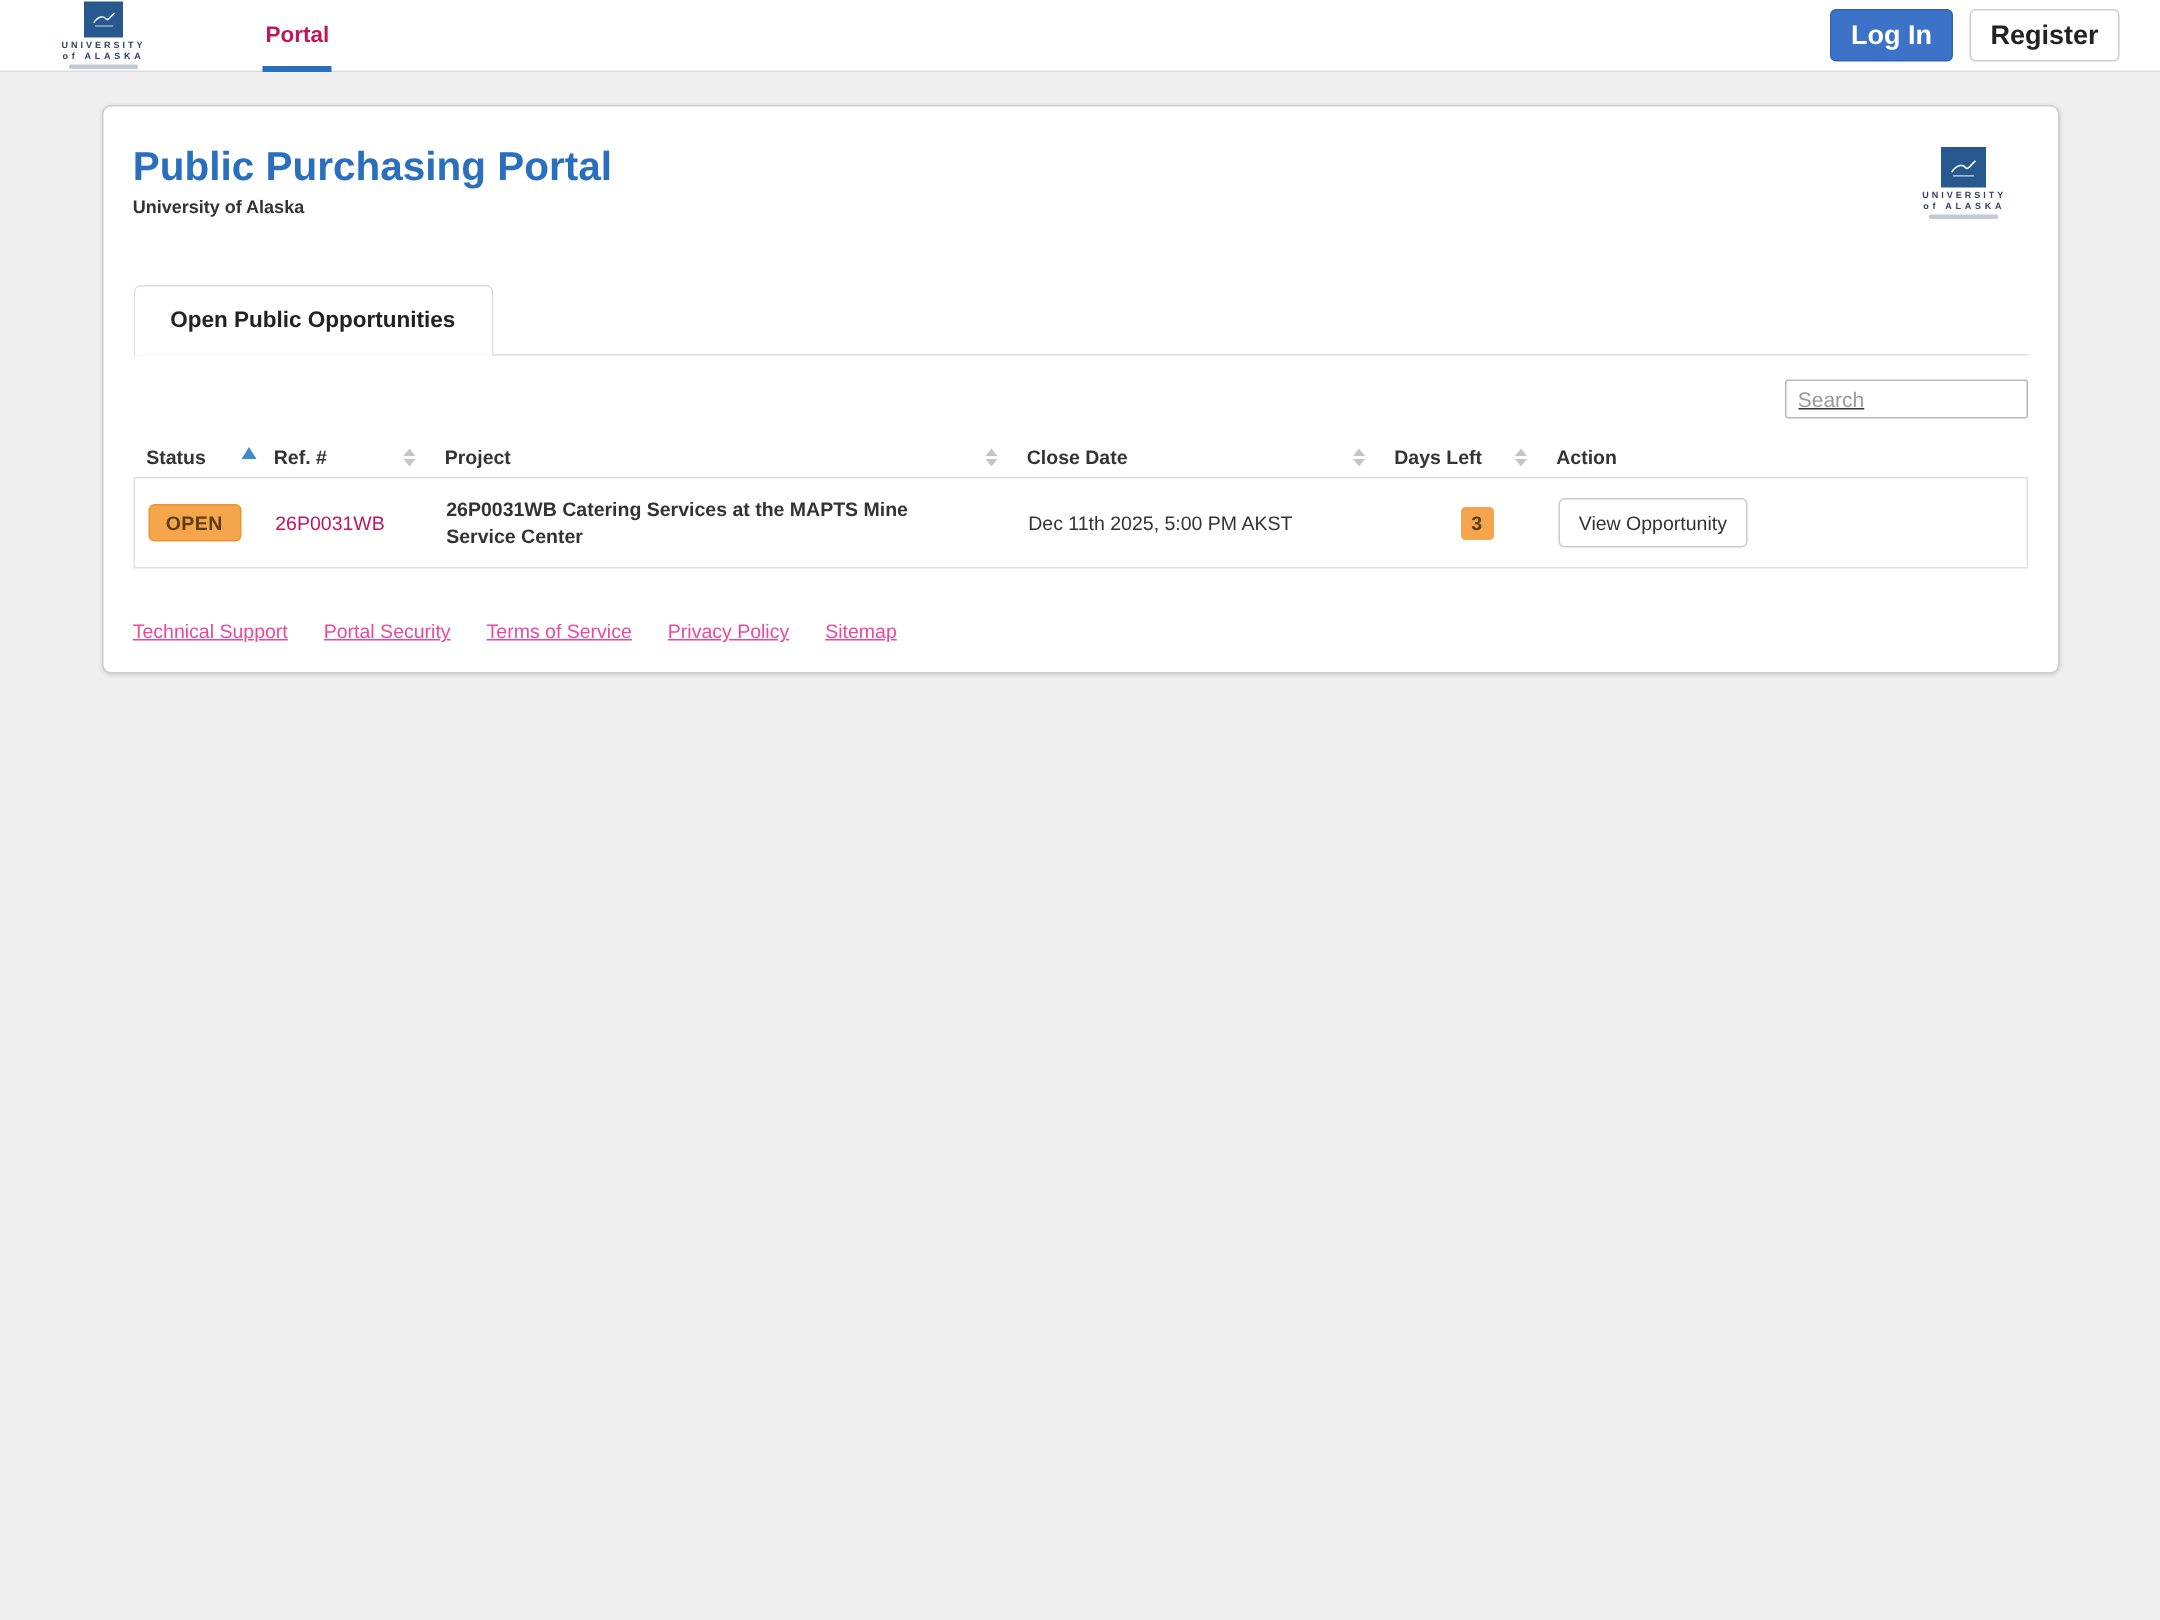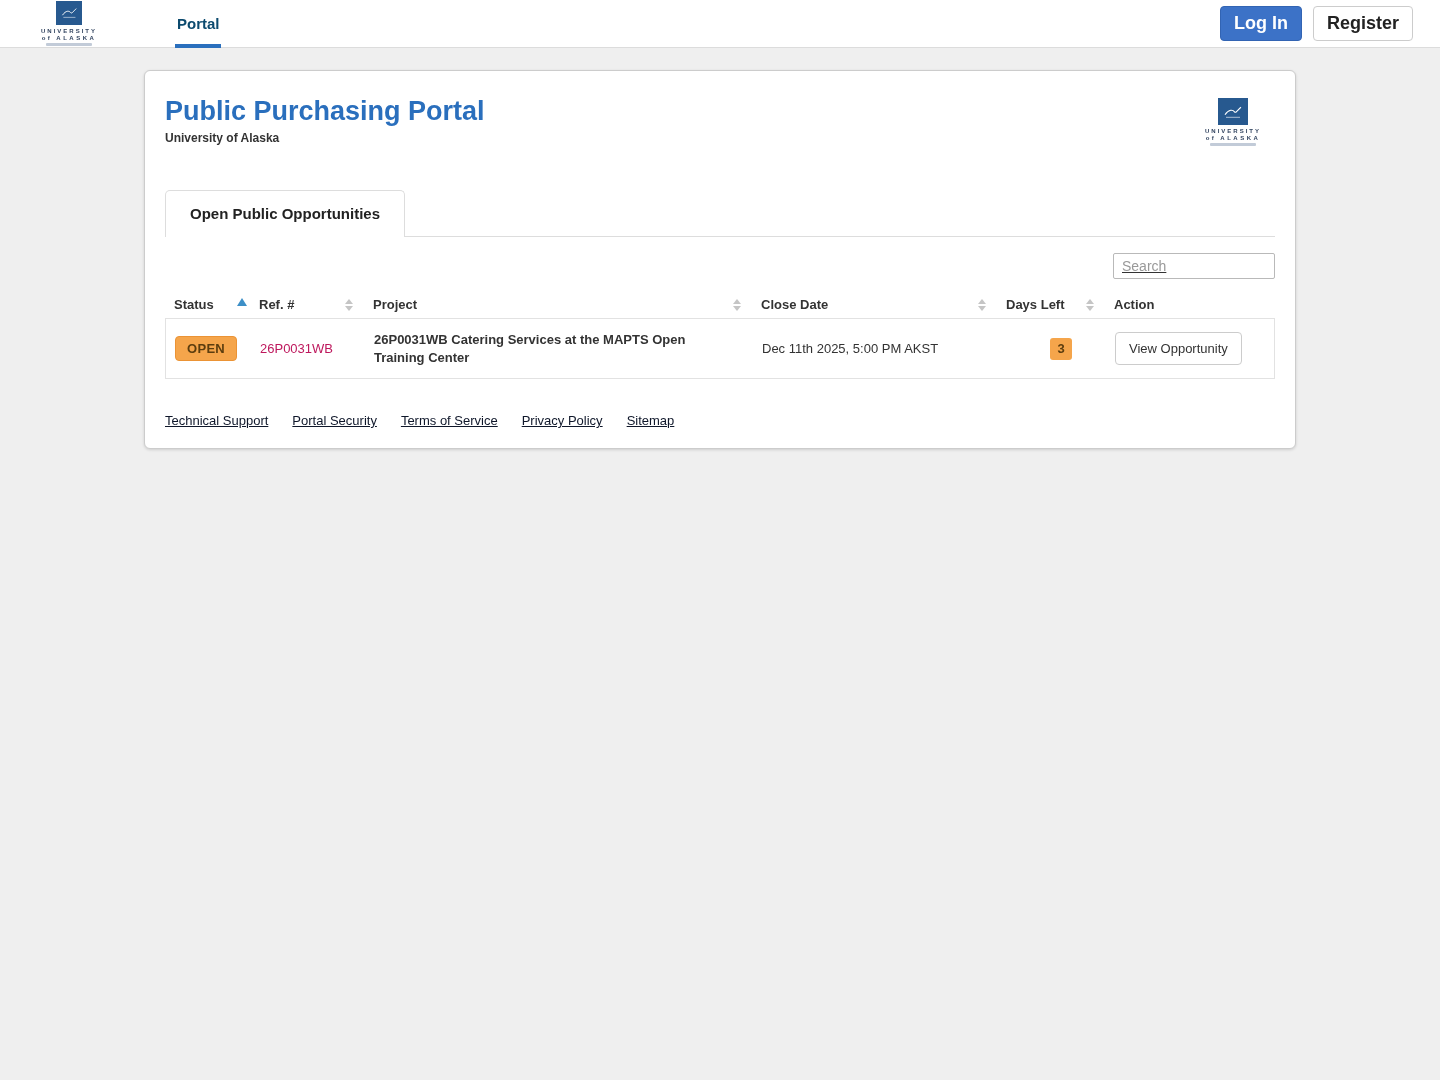--- a/index.html
+++ b/index.html
@@ -44,38 +44,38 @@
     margin-top: 2px;
     width: 46px; height: 3px;
     background: #8fa0b8; opacity: .55; border-radius: 1px;
   }
 
   .nav-item {
     margin-left: 80px;
     height: 48px;
     display: flex; align-items: center;
     position: relative;
-    color: #0c4a6e; font-weight: 700; font-size: 15px;
+    color: #be185d; font-weight: 700; font-size: 15px;
     cursor: pointer;
   }
   .nav-underline {
     position: absolute; bottom: 0; left: 50%;
     transform: translateX(-50%);
     width: 46px; height: 4px;
     background: #2a6fbd;
   }
 
   .topbar-actions { margin-left: auto; display: flex; gap: 11px; align-items: center; }
   .btn { border-radius: 4px; font-size: 18px; font-weight: 700; padding: 6px 13px; cursor: pointer; font-family: inherit; }
   .btn-login { background: #3c72c7; border: 1px solid #3264b3; color: #fff; }
   .btn-register { background: #fff; border: 1px solid #ccc; color: #222; }
 
   
   .card {
-    width: 1152px;
+    width: 1305px;
     margin: 22px auto 0;
     background: #fff;
     border: 1px solid #ccc;
     border-radius: 6px;
     box-shadow: 0 1px 3px rgba(0,0,0,.14);
     padding: 25px 20px 20px;
   }
 
   .card-head { display: flex; justify-content: space-between; align-items: flex-start; }
   .page-title { margin: 0; font-size: 27px; font-weight: 700; color: #2a6fbd; }
@@ -166,21 +166,21 @@
     border: 1px solid #ccc;
     border-radius: 4px;
     padding: 8px 13px;
     font-size: 13px; color: #333;
     cursor: pointer;
     font-family: inherit;
   }
 
   
   .card-footer { margin-top: 34px; display: flex; gap: 24px; }
-  .card-footer a { color: #0f172a; font-size: 13px; text-decoration: underline; cursor: pointer; }
+  .card-footer a { color: #ec4899; font-size: 13px; text-decoration: underline; cursor: pointer; }
 </style>
 </head>
 <body>
 
 <header class="topbar">
   <div class="brand">
     <div class="ua-logo">
       <div class="ua-logo-square">
         <svg viewBox="0 0 24 20">
           <path d="M4 13 C8 7, 12 8, 13.5 10 C15 12, 17.5 7, 20 5.5" stroke="#ffffff" stroke-width="1.1" fill="none"></path>
@@ -272,21 +272,21 @@
     <div class="th th-plain">
       <span>Action</span>
     </div>
   </div>
 
   <div class="grid-cols row-box">
     <div class="cell cell-status">
       <span class="badge-open">OPEN</span>
     </div>
     <div class="cell cell-ref">26P0031WB</div>
-    <div class="cell cell-project">26P0031WB Catering Services at the MAPTS Open Training Center</div>
+    <div class="cell cell-project">26P0031WB Catering Services at the MAPTS Mine Service Center</div>
     <div class="cell">Dec 11th 2025, 5:00 PM AKST</div>
     <div class="cell cell-days">
       <span class="badge-days">3</span>
     </div>
     <div class="cell">
       <button class="btn-view">View Opportunity</button>
     </div>
   </div>
 
   <div class="card-footer">

